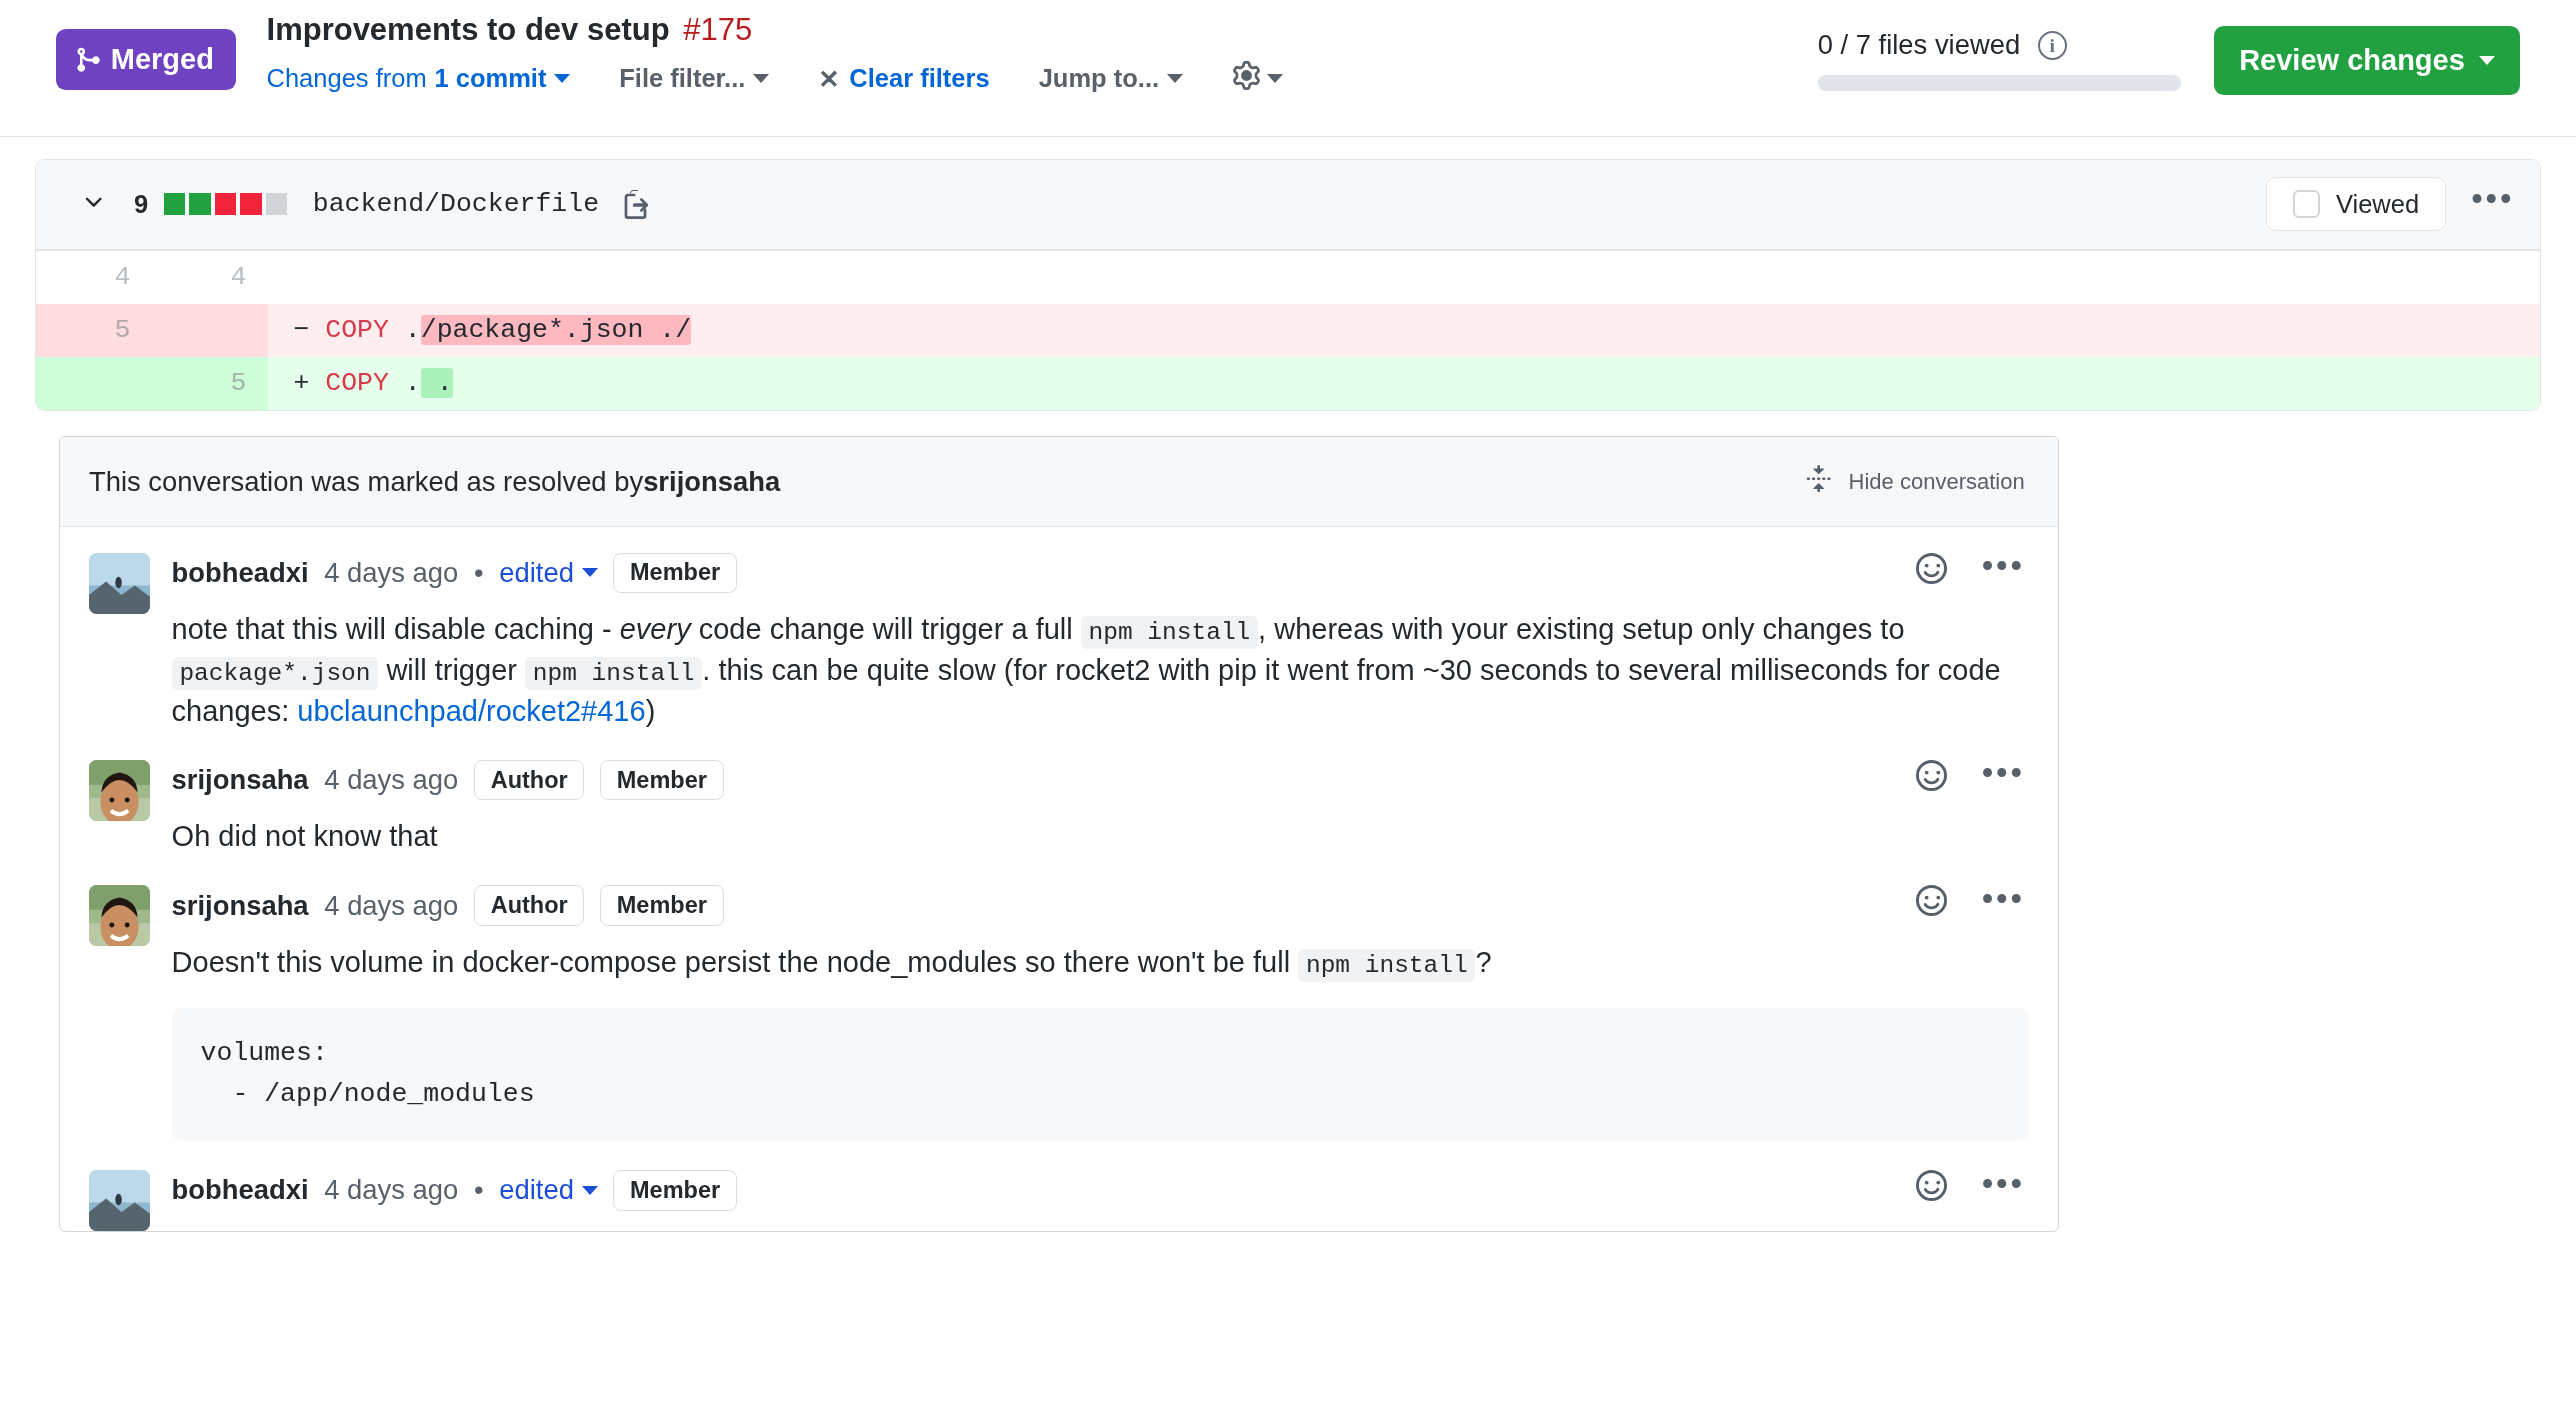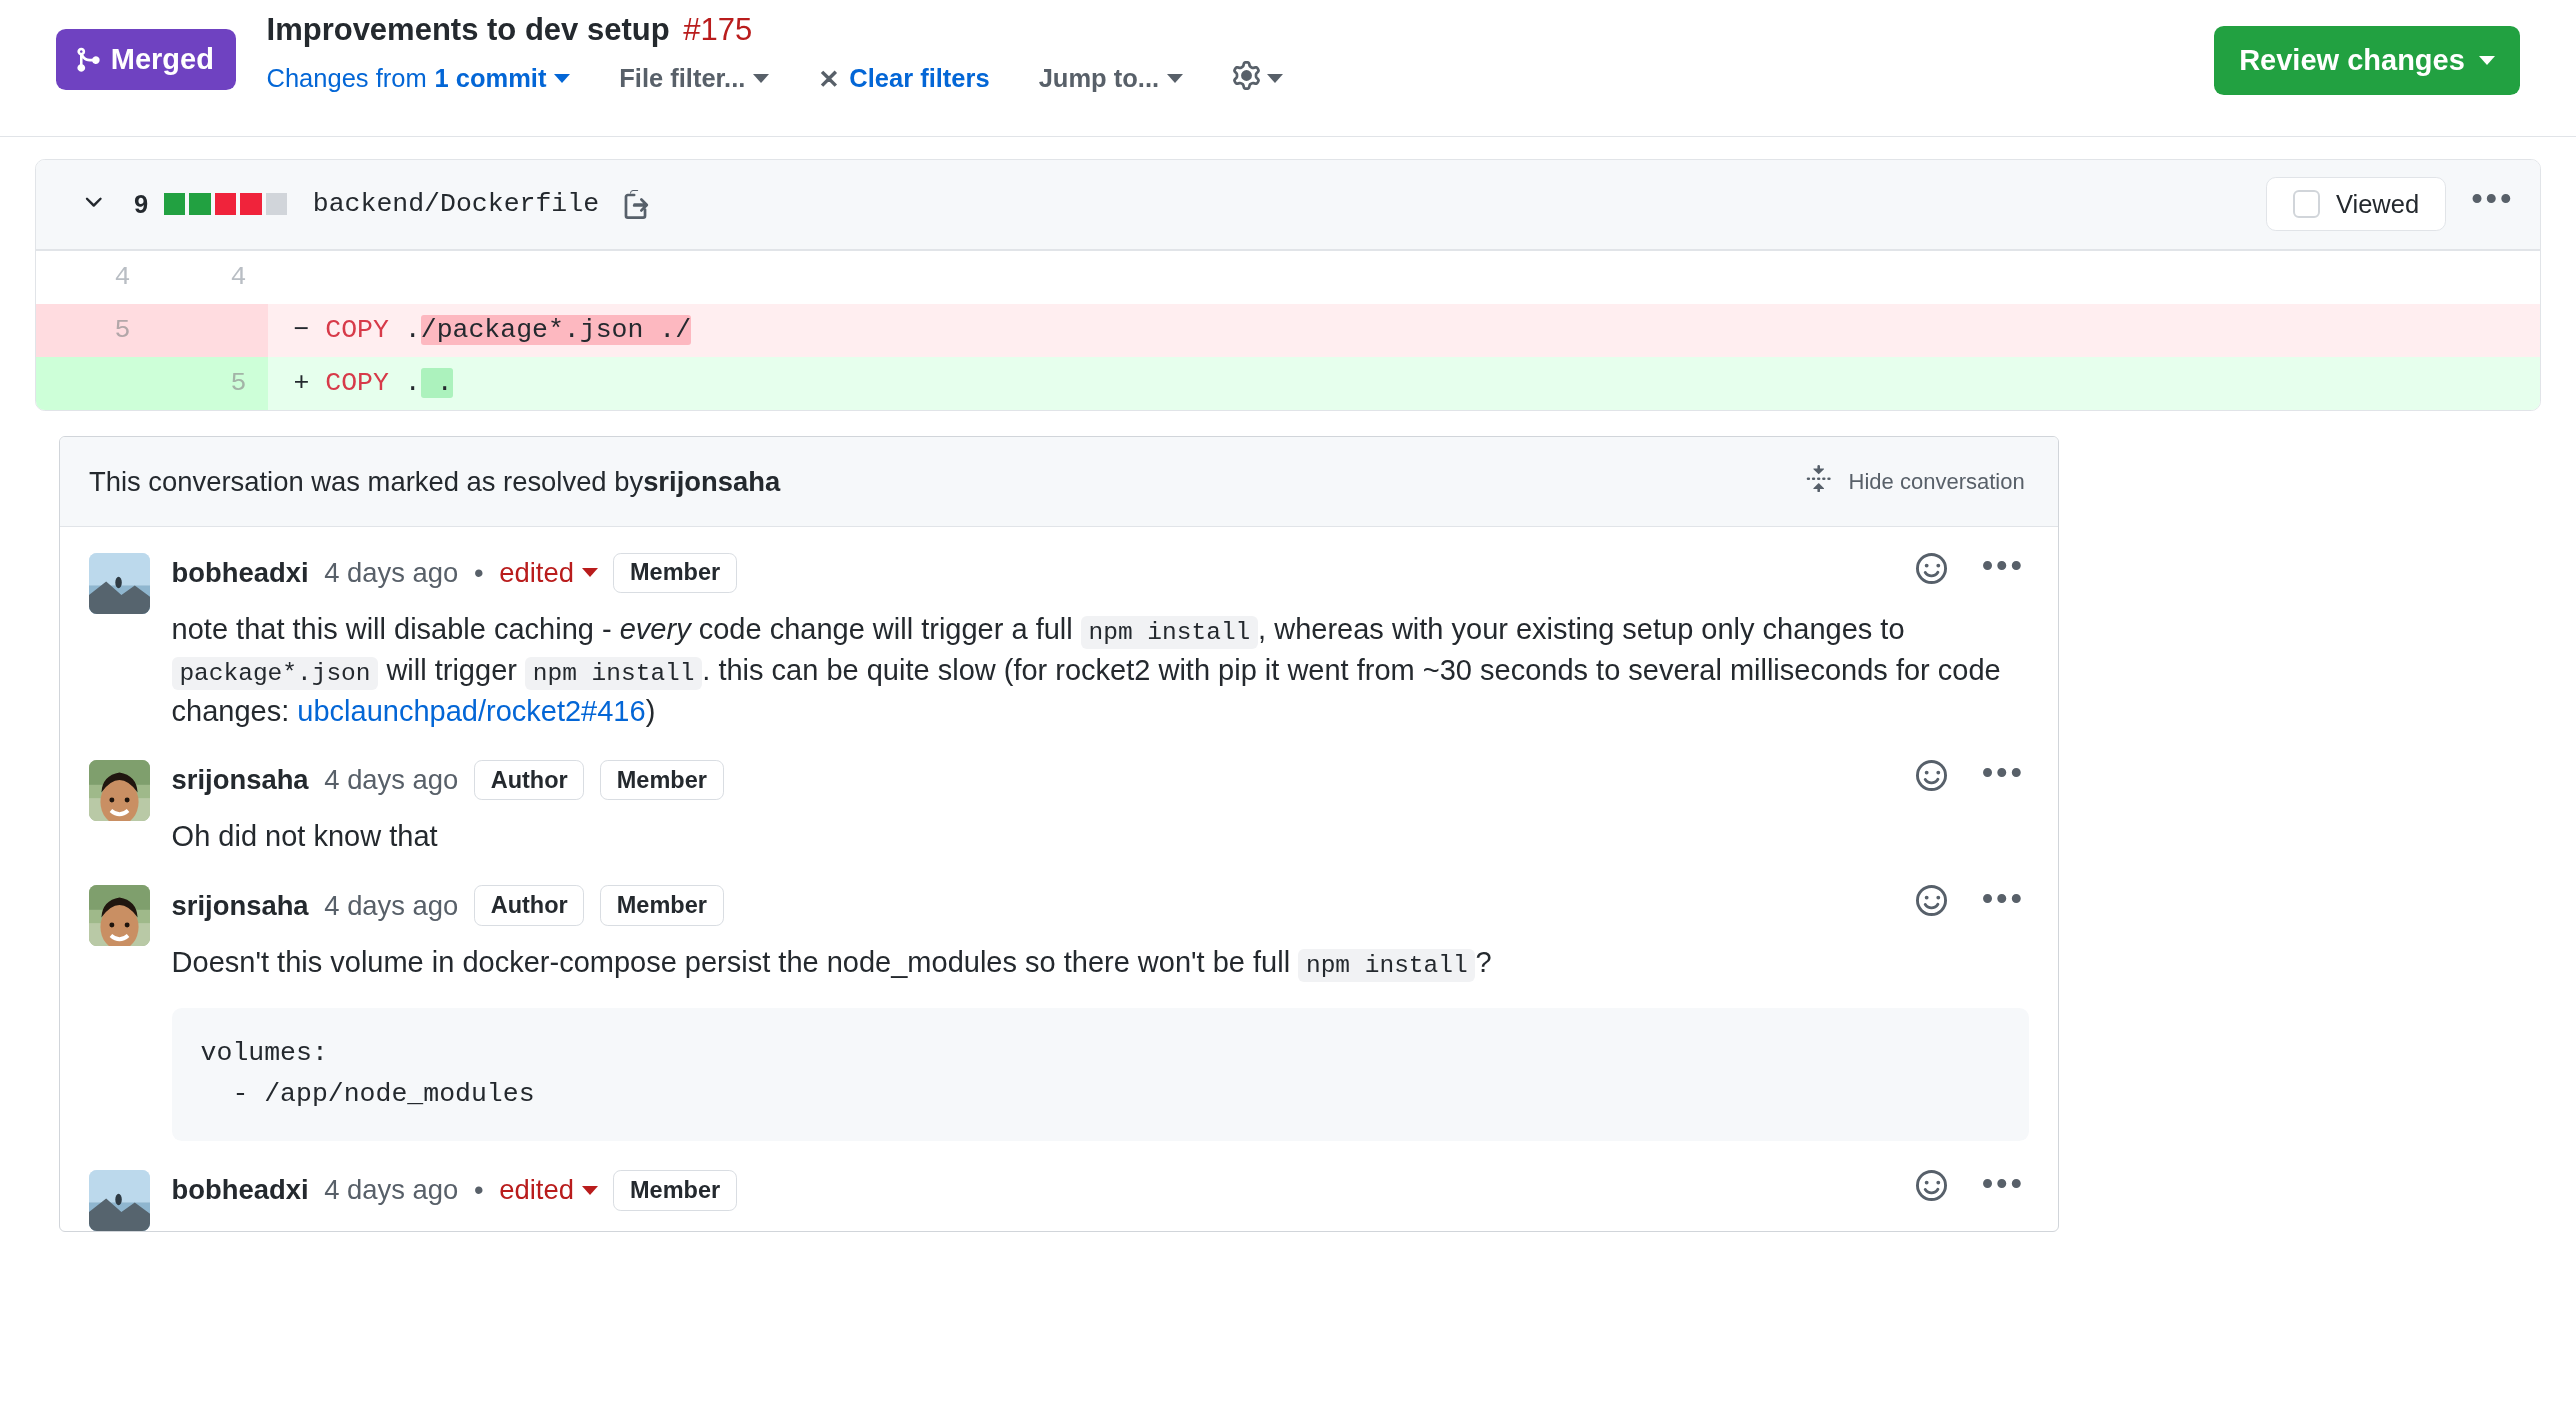--- a/index.html
+++ b/index.html
@@ -146,21 +146,21 @@
 
   .comment { display:flex; padding: 25.5px 29px 0 29px; position:relative; }
   .comment + .comment { padding-top: 29px; }
   .avatar { width:61px; height:61px; border-radius:7.8px; flex:0 0 61px; margin-right: 21.6px; overflow:hidden;}
   .avatar svg, .avatar div { width:100%; height:100%; display:block;}
   .c-body { flex:1; min-width:0; }
   .c-head { display:flex; align-items:center; gap:15.7px; }
   .c-user { font-weight:bold; font-size:27.4px; color:#24292e; cursor:pointer;}
   .c-time { font-size:27.4px; color:#586069; cursor:pointer;}
   .c-dot { color:#586069; font-size:27.4px;}
-  .c-edited { font-size:27.4px; color:#b91c1c; display:flex; align-items:center; gap:7.8px; cursor:pointer;}
+  .c-edited { font-size:27.4px; color:#1d4ed8; display:flex; align-items:center; gap:7.8px; cursor:pointer;}
   .pill { border:1px solid #d9dde2; border-radius:7.8px; padding:5.9px 15.7px; font-size:23.5px; color:#24292e;
           font-weight:bold; background:#fff; cursor:pointer;}
   .c-actions { position:absolute; right:33px; display:flex; align-items:center; gap:35px; }
   .smiley { cursor:pointer; }
   .c-text { font-size: 29px; line-height: 1.38; color:#24292e; margin-top: 15.7px; }
   .c-text a { color:#0366d6; text-decoration:none;}
   .c-text em { font-style:italic; }
   code.inline {
     background:#f1f2f4; border-radius:5.9px; padding: 2.9px 7.8px;
     font-family:"Liberation Mono", monospace; font-size:24.5px;
@@ -214,20 +214,27 @@
           <svg width="29" height="29" viewBox="0 0 16 16" fill="#586069" aria-hidden="true">
             <path d="M7.429 1.525a6.593 6.593 0 011.142 0c.036.003.108.036.137.146l.289 1.105c.147.56.55.967.997 1.189.174.086.341.183.501.29.417.278.97.423 1.53.27l1.102-.303c.11-.03.175.016.195.046.219.31.41.641.573.989.014.031.022.11-.059.19l-.815.806c-.411.406-.562.957-.53 1.456a4.588 4.588 0 010 .582c-.032.499.119 1.05.53 1.456l.815.806c.08.08.073.159.059.19a6.494 6.494 0 01-.573.99c-.02.029-.086.074-.195.045l-1.103-.303c-.559-.153-1.112-.008-1.529.27-.16.107-.327.204-.5.29-.449.222-.851.628-.998 1.189l-.289 1.105c-.029.11-.101.143-.137.146a6.613 6.613 0 01-1.142 0c-.036-.003-.108-.037-.137-.146l-.289-1.105c-.147-.56-.55-.967-.997-1.189a4.502 4.502 0 01-.501-.29c-.417-.278-.97-.423-1.53-.27l-1.102.303c-.11.03-.175-.016-.195-.046a6.492 6.492 0 01-.573-.989c-.014-.031-.022-.11.059-.19l.815-.806c.411-.406.562-.957.53-1.456a4.587 4.587 0 010-.582c.032-.499-.119-1.05-.53-1.456l-.815-.806c-.08-.08-.073-.159-.059-.19a6.44 6.44 0 01.573-.99c.02-.029.086-.075.195-.045l1.103.303c.559.153 1.112.008 1.529-.27.16-.107.327-.204.5-.29.449-.222.851-.628.998-1.189l.289-1.105c.029-.11.101-.143.137-.146zM8 0c-.236 0-.47.01-.701.03-.743.065-1.29.615-1.458 1.261l-.29 1.106c-.017.066-.078.158-.211.224a5.994 5.994 0 00-.668.386c-.123.082-.233.09-.3.071L3.27 2.776c-.644-.177-1.392.02-1.82.63a7.977 7.977 0 00-.704 1.217c-.315.675-.111 1.422.363 1.891l.815.806c.05.048.098.147.088.294a6.084 6.084 0 000 .772c.01.147-.038.246-.088.294l-.815.806c-.474.469-.678 1.216-.363 1.891.2.428.436.835.704 1.218.428.609 1.176.806 1.82.63l1.102-.303c.067-.019.177-.011.3.071.213.143.436.272.668.386.133.066.194.158.212.224l.289 1.106c.169.646.715 1.196 1.458 1.26a8.094 8.094 0 001.402 0c.743-.064 1.29-.614 1.458-1.26l.29-1.106c.017-.066.078-.158.211-.224a5.98 5.98 0 00.668-.386c.123-.082.233-.09.3-.071l1.102.302c.644.177 1.392-.02 1.82-.63.268-.382.505-.789.704-1.217.315-.675.111-1.422-.364-1.891l-.814-.806c-.05-.048-.098-.147-.088-.294a6.1 6.1 0 000-.772c-.01-.147.039-.246.088-.294l.814-.806c.475-.469.679-1.216.364-1.891a7.992 7.992 0 00-.704-1.218c-.428-.609-1.176-.806-1.82-.63l-1.103.303c-.066.019-.176.011-.299-.071a5.991 5.991 0 00-.668-.386c-.133-.066-.194-.158-.212-.224L10.16 1.29C9.99.645 9.444.095 8.701.031A8.094 8.094 0 008 0zm1.5 8a1.5 1.5 0 11-3 0 1.5 1.5 0 013 0zM11 8a3 3 0 11-6 0 3 3 0 016 0z"></path>
           </svg>
         </span>
         <span class="caret"></span>
       </span>
     </div>
   </div>
 
   <div class="header-right">
+    <div class="files-viewed-block">
+      <div class="files-viewed-row">
+        <span class="files-viewed-label">0 / 7 files viewed</span>
+        <span class="info-icon">i</span>
+      </div>
+      <div class="progress-track"></div>
+    </div>
     <div class="review-btn">
       <span>Review changes</span>
       <span class="caret" style="border-top-color:#ffffff"></span>
     </div>
   </div>
 </div>
 
 <div class="file-card">
   <div class="file-head">
     <span class="chev-down">

